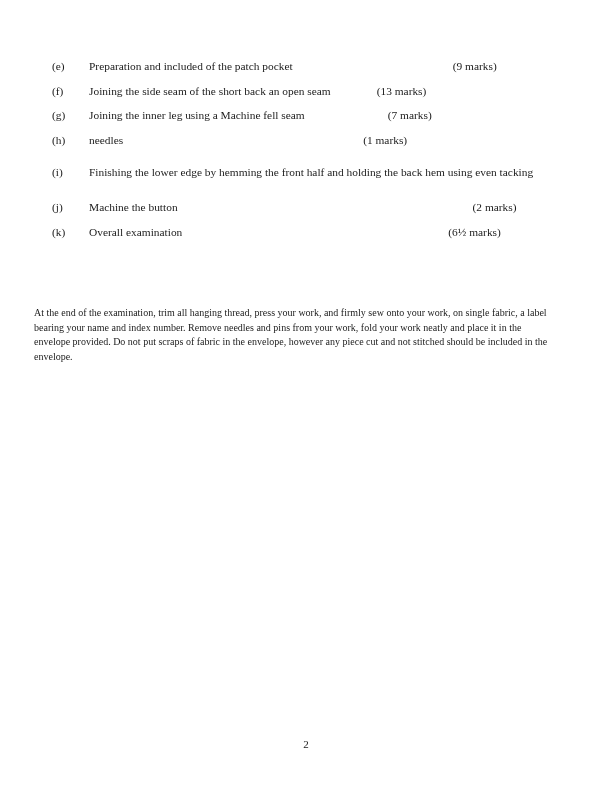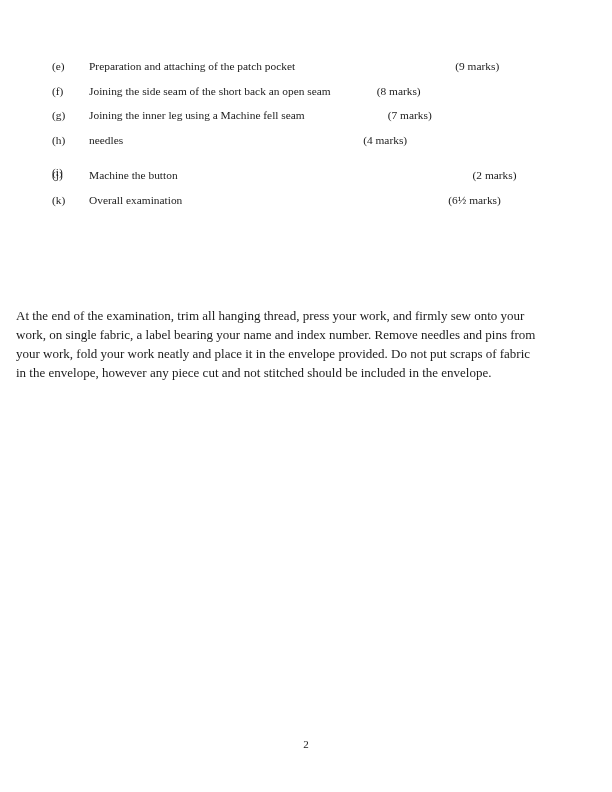--- a/index.html
+++ b/index.html
@@ -64,24 +64,24 @@
   .contline {
     display: block;
     position: relative;
     white-space: pre;
   }
   .spacer-pad { display: inline-block; }
 
   
   .closing {
     position: absolute;
-    left: 16px;
+    left: 34px;
     top: 306px;
     width: 525px;
-    font-size: 13px;
+    font-size: 10px;
     line-height: 1.47;
     text-align: left;
     font-family: Liberation Serif, serif;
   }
 
   
   .pagenum {
     position: absolute;
     left: 0;
     top: 738px;
@@ -91,36 +91,37 @@
   }
 </style>
 </head>
 <body>
 
 <div class="page">
 
   <div class="qlist">
       <div class="qitem">
         <span class="qlabel">(e)</span>
-        <span class="qbody"><span class="qtext">Preparation and attaching of the patch pocket</span><span class="spacer-pad" style="width: 160px;"></span><span class="marks-inline">(9 marks)</span></span>
+        <span class="qbody"><span class="qtext">Preparation and included of the patch pocket</span><span class="spacer-pad" style="width: 160px;"></span><span class="marks-inline">(9 marks)</span></span>
       </div>
       <div class="qitem gap-sm">
         <span class="qlabel">(f)</span>
-        <span class="qbody"><span class="qtext">Joining the side seam of the short back an open seam</span><span class="spacer-pad" style="width: 46px;"></span><span class="marks-inline">(8 marks)</span></span>
+        <span class="qbody"><span class="qtext">Joining the side seam of the short back an open seam</span><span class="spacer-pad" style="width: 46px;"></span><span class="marks-inline">(13 marks)</span></span>
       </div>
       <div class="qitem gap-sm">
         <span class="qlabel">(g)</span>
         <span class="qbody"><span class="qtext">Joining the inner leg using a Machine fell seam</span><span class="spacer-pad" style="width: 83px;"></span><span class="marks-inline">(7 marks)</span></span>
       </div>
       <div class="qitem gap-sm">
         <span class="qlabel">(h)</span>
-        <span class="contline"><span>needles</span><span class="spacer-pad" style="width: 240px;"></span><span class="marks-inline">(4 marks)</span></span>
+        <span class="contline"><span>needles</span><span class="spacer-pad" style="width: 240px;"></span><span class="marks-inline">(1 marks)</span></span>
       </div>
       <div class="qitem gap-lg">
         <span class="qlabel">(i)</span>
+        <span class="qbody"><span class="qtext">Finishing the lower edge by hemming the front half and holding the back hem using even tacking</span></span>
       </div>
       <div class="qitem gap-xl">
         <span class="qlabel">(j)</span>
         <span class="qbody"><span class="qtext">Machine the button</span><span class="spacer-pad" style="width: 295px;"></span><span class="marks-inline">(2 marks)</span></span>
       </div>
       <div class="qitem gap-sm">
         <span class="qlabel">(k)</span>
         <span class="qbody"><span class="qtext">Overall examination</span><span class="spacer-pad" style="width: 266px;"></span><span class="marks-inline">(6½ marks)</span></span>
       </div>
     </div>

